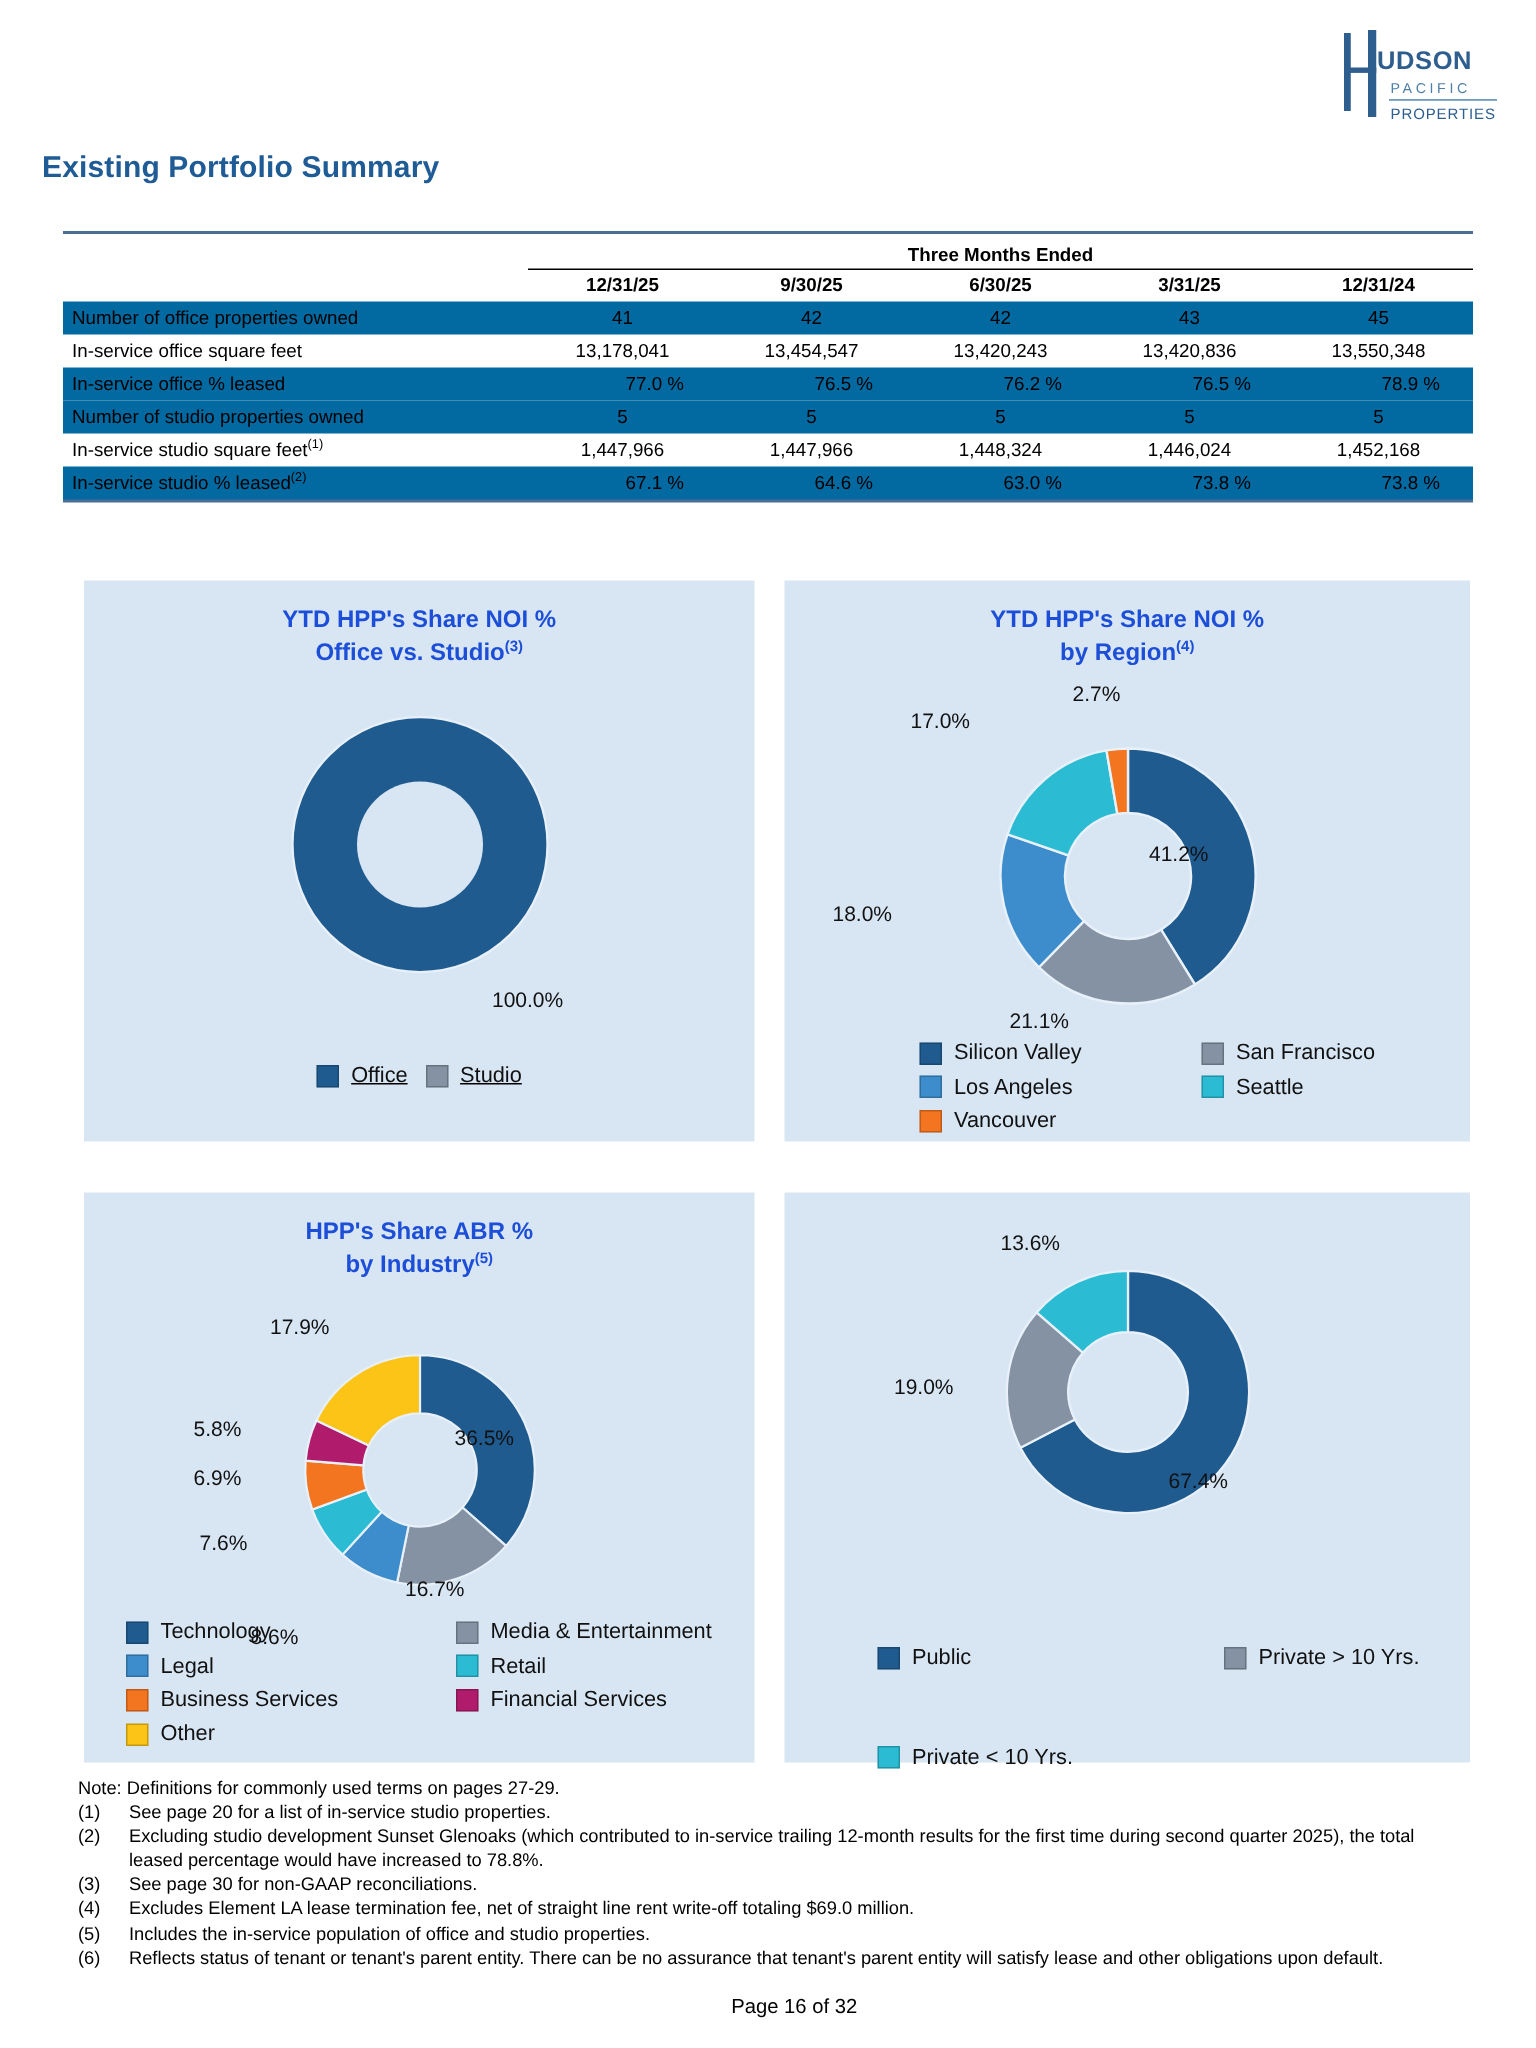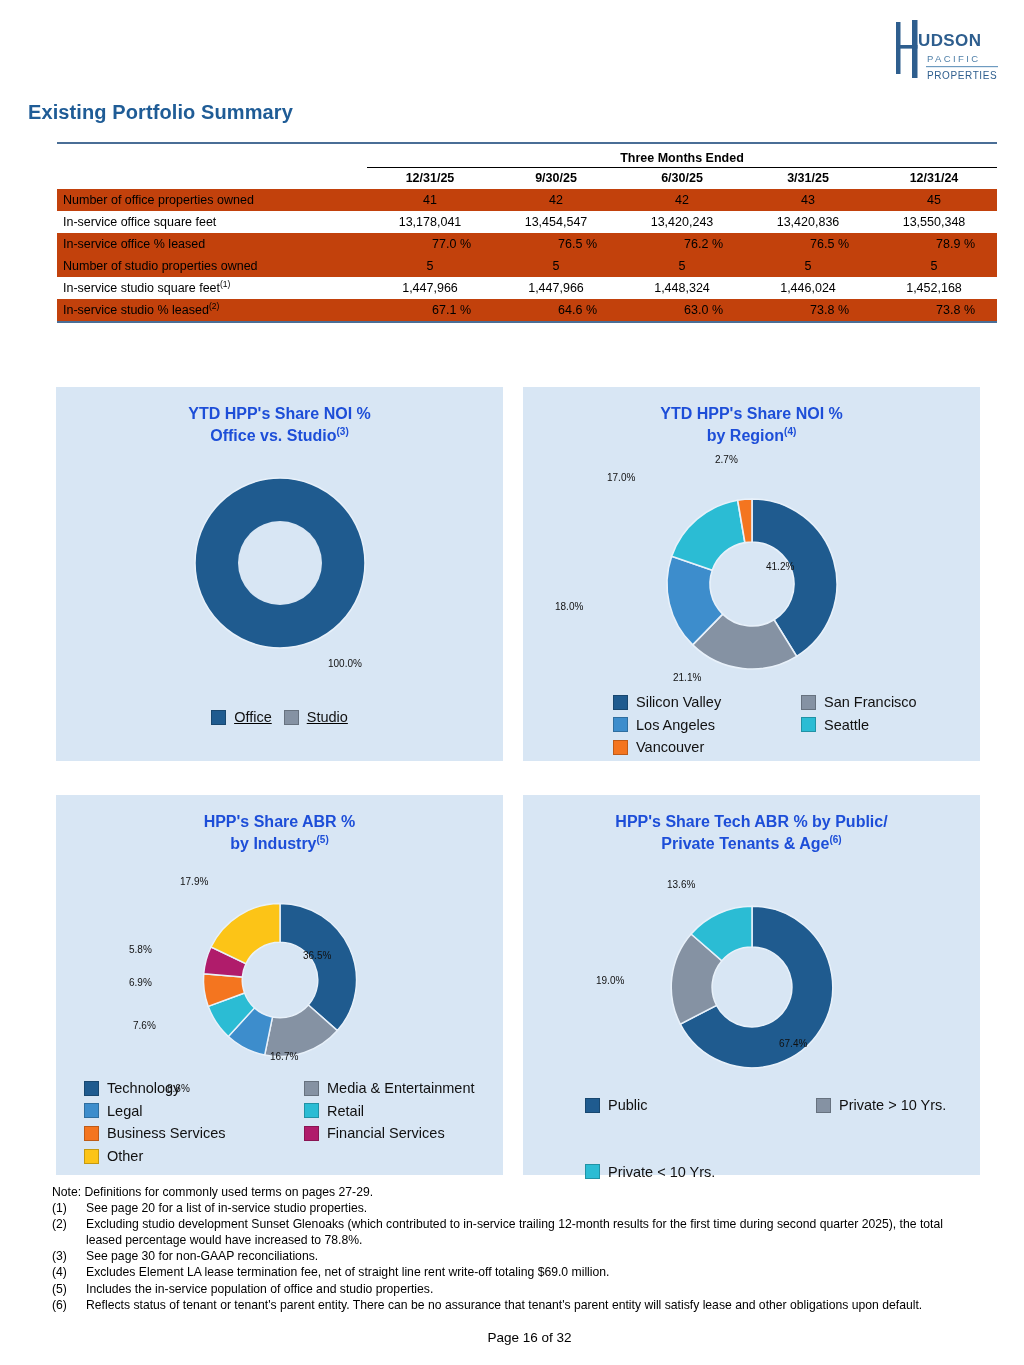--- a/index.html
+++ b/index.html
@@ -32,24 +32,23 @@
     left: 28px;
     font-size: 20px;
     font-weight: bold;
     color: #1F5C96;
     letter-spacing: 0.1px;
   }
 
   
   .table-wrap {
     position: absolute;
-    top: 142px;
+    top: 154px;
     left: 42px;
     width: 940px;
-    margin-left: 15px;
   }
   table.summary {
     width: 100%;
     border-collapse: collapse;
     font-size: 12.5px;
   }
   table.summary th, table.summary td {
     padding: 0;
     vertical-align: bottom;
   }
@@ -72,21 +71,21 @@
     padding: 4px 0 2px 0 !important;
   }
   .col-head {
     text-align: center;
     font-weight: bold;
     font-size: 12.5px;
     border-top: 1.5px solid #000;
     padding: 3px 8px 4px 8px !important;
   }
   .head-spacer { border-top: none; }
-  tr.band td { background: #c2410c; }
+  tr.band td { background: #0369a1; }
   td.label {
     text-align: left;
     padding: 4px 4px 4px 6px !important;
     white-space: nowrap;
   }
   td.val {
     text-align: right;
     padding: 4px 22px 4px 8px !important;
     white-space: nowrap;
   }
@@ -114,21 +113,21 @@
     padding-top: 16px;
     color: #1d4ed8;
   }
   .panel-title sup { font-size: 10px; }
 
   .donut-area { position: relative; width: 100%; }
   .donut-svg { display: block; margin: 0 auto; }
 
   .dlabel {
     position: absolute;
-    font-size: 10px;
+    font-size: 14px;
     color: #111;
     white-space: nowrap;
   }
 
   
   .legend {
     position: absolute;
     left: 0; right: 0;
     display: flex;
     flex-wrap: wrap;
@@ -412,24 +411,20 @@
       <span>Financial Services</span>
     </div>
     <div class="legend-item">
       <span class="swatch" style="background:#FCC417"></span>
       <span>Other</span>
     </div>
   </div>
 </div>
 
 <div class="panel" id="panel-abr-tech">
-  <div class="panel-title">
-    <span>HPP's Share Tech ABR % by Public/</span><br>
-    <span>Private Tenants &amp; Age</span><sup>(6)</sup>
-  </div>
   <div class="donut-area" style="height:200px;margin-top:38px;">
     <svg class="donut-svg" width="190" height="190" viewBox="0 0 200 200" id="svg-tech">
         <path d="M100,15 A85,85 0 1 1 24.5084018508487,139.06428815282644 L62.69826914983112,119.30235414610249 A42,42 0 1 0 100,58 Z" fill="#1F5B8F" stroke="#E8F1FA" stroke-width="1.6"></path>
         <path d="M24.5084018508487,139.06428815282644 A85,85 0 0 1 35.888632637431186,44.190210760998696 L68.32144200908364,72.42339825837583 A42,42 0 0 0 62.69826914983112,119.30235414610249 Z" fill="#8592A3" stroke="#E8F1FA" stroke-width="1.6"></path>
         <path d="M35.888632637431186,44.190210760998696 A85,85 0 0 1 99.99999999999999,15 L99.99999999999999,58 A42,42 0 0 0 68.32144200908364,72.42339825837583 Z" fill="#2BBCD4" stroke="#E8F1FA" stroke-width="1.6"></path>
       </svg>
     <div class="dlabel" style="left:256px;top:146px;">67.4%</div>
     <div class="dlabel" style="left:73px;top:83px;">19.0%</div>
     <div class="dlabel" style="left:144px;top:-13px;">13.6%</div>
   </div>

